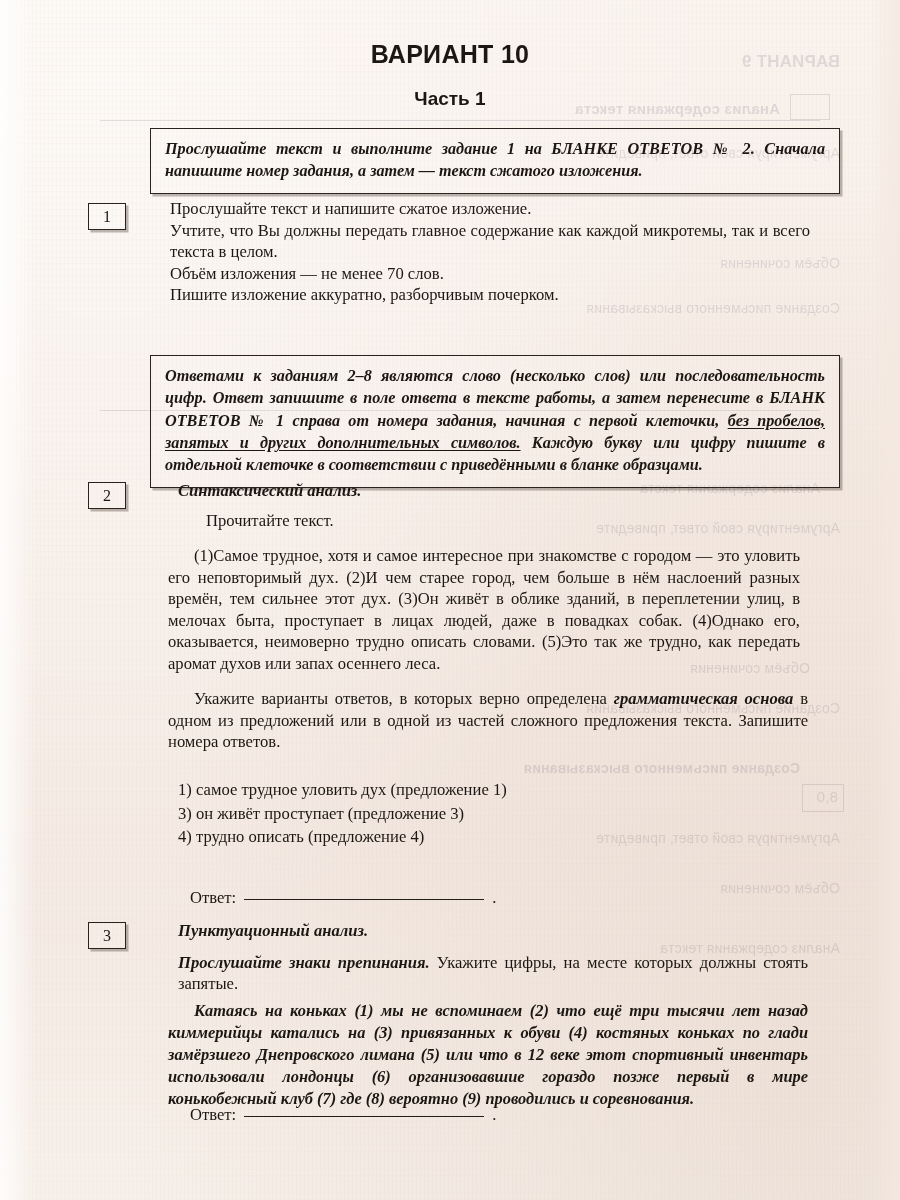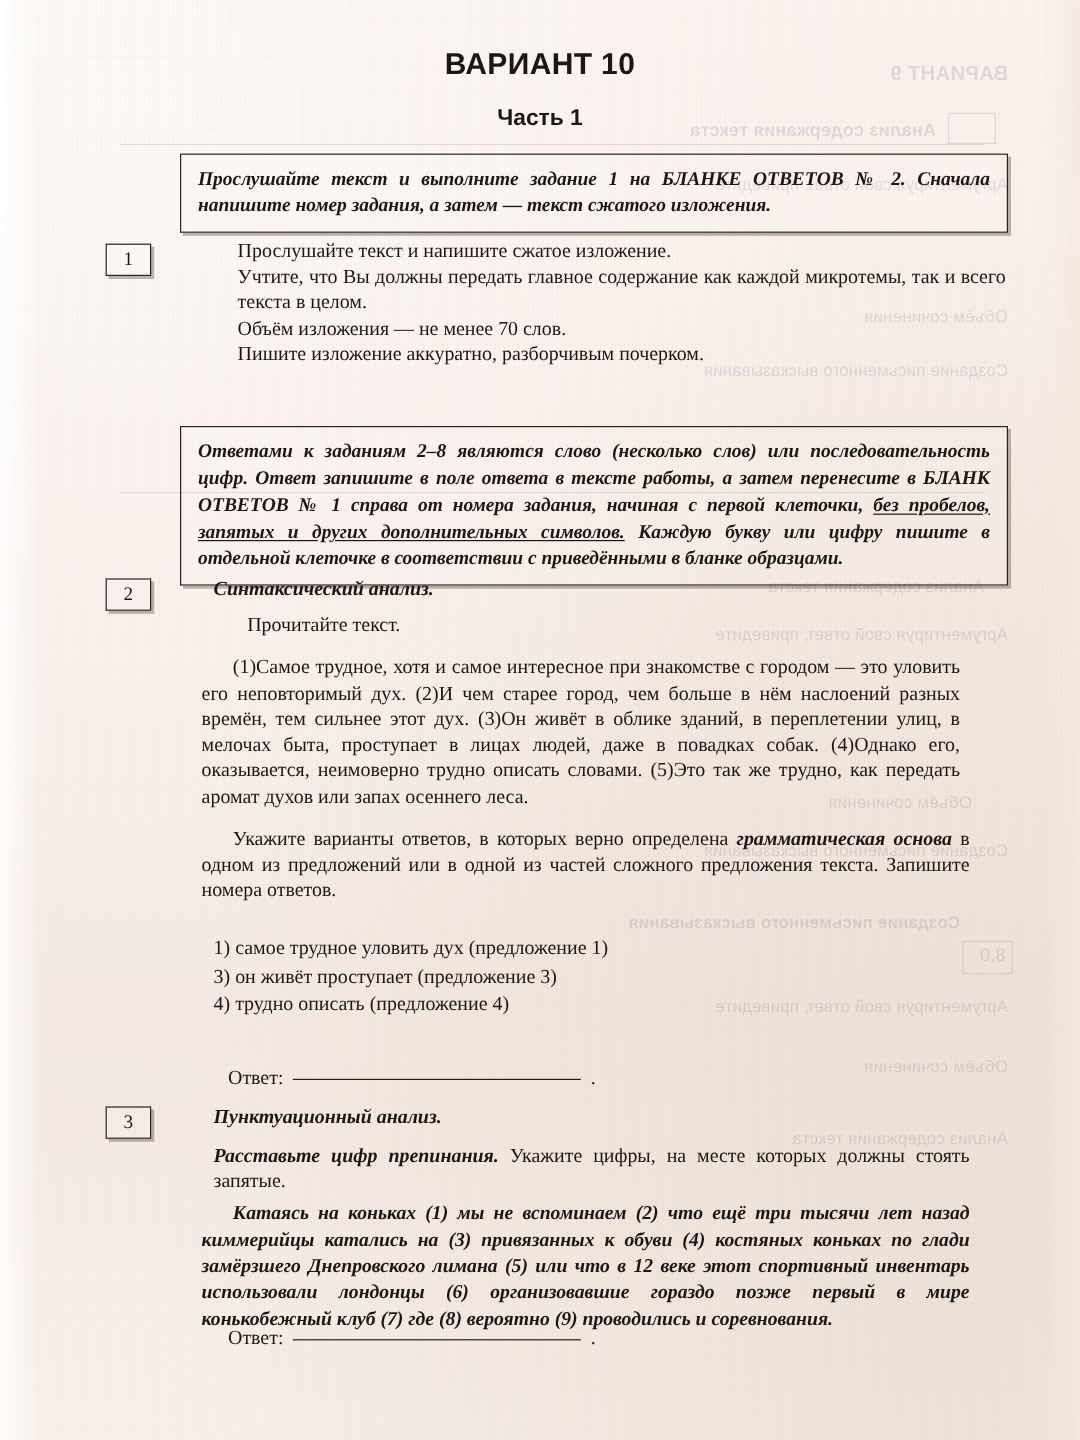--- a/index.html
+++ b/index.html
@@ -131,21 +131,21 @@
   #task3-num { left: 88px; top: 922px; }
 
   .body-text {
     position: absolute;
     font-size: 16.6px;
     line-height: 1.30;
   }
   .body-text p { margin: 0; }
   .bold { font-weight: bold; font-style: italic; }
 
-  #task1-body { left: 170px; top: 198px; width: 640px; margin-left: 28px; }
+  #task1-body { left: 170px; top: 198px; width: 640px; }
 
   #task2-head { left: 178px; top: 480px; width: 620px; }
   #task2-head .label { font-style: italic; font-weight: bold; font-size: 16.6px; }
   #task2-head .read { margin-top: 8px; margin-left: 28px; }
 
   #task2-passage {
     left: 168px; top: 545px; width: 632px;
     text-align: justify;
     text-indent: 26px;
   }
@@ -264,21 +264,21 @@
     <div class="answer-line" id="task2-answer">
       <span>Ответ:</span>
       <span class="rule"></span>
       <span>.</span>
     </div>
 
     <div class="task-num" id="task3-num">3</div>
 
     <div class="body-text" id="task3-head">
       <p class="label">Пунктуационный анализ.</p>
-      <p class="instr"><span class="bold">Расставьте цифр препинания.</span><span> Укажите цифры, на месте которых должны стоять запятые.</span></p>
+      <p class="instr"><span class="bold">Прослушайте знаки препинания.</span><span> Укажите цифры, на месте которых должны стоять запятые.</span></p>
     </div>
 
     <div class="body-text" id="task3-passage">Катаясь на коньках (1) мы не вспоминаем (2) что ещё три тысячи лет назад киммерийцы катались на (3) привязанных к обуви (4) костяных коньках по глади замёрзшего Днепровского лимана (5) или что в 12 веке этот спортивный инвентарь использовали лондонцы (6) организовавшие гораздо позже первый в мире конькобежный клуб (7) где (8) вероятно (9) проводились и соревнования.</div>
 
     <div class="answer-line" id="task3-answer">
       <span>Ответ:</span>
       <span class="rule"></span>
       <span>.</span>
     </div>
 

